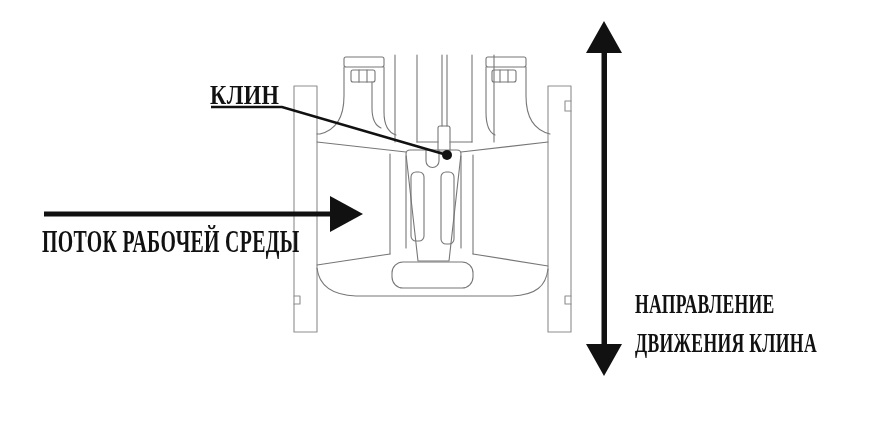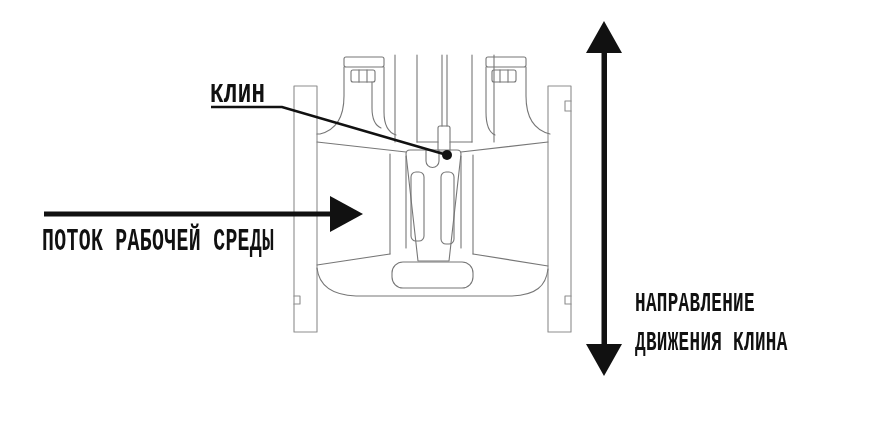--- a/index.html
+++ b/index.html
@@ -2,21 +2,21 @@
 <html><head>
 <meta charset="utf-8">
 <style>
   html, body { margin: 0; padding: 0; background: #ffffff; }
   .canvas {
     position: relative;
     width: 894px;
     height: 446px;
     background: #ffffff;
     overflow: hidden;
-    font-family: Liberation Mono, monospace;
+    font-family: Liberation Serif, serif;
   }
   .canvas svg.linework {
     position: absolute;
     left: 0; top: 0;
     width: 894px; height: 446px;
   }
   .diagram-label {
     position: absolute;
     color: #111111;
     font-weight: 700;

